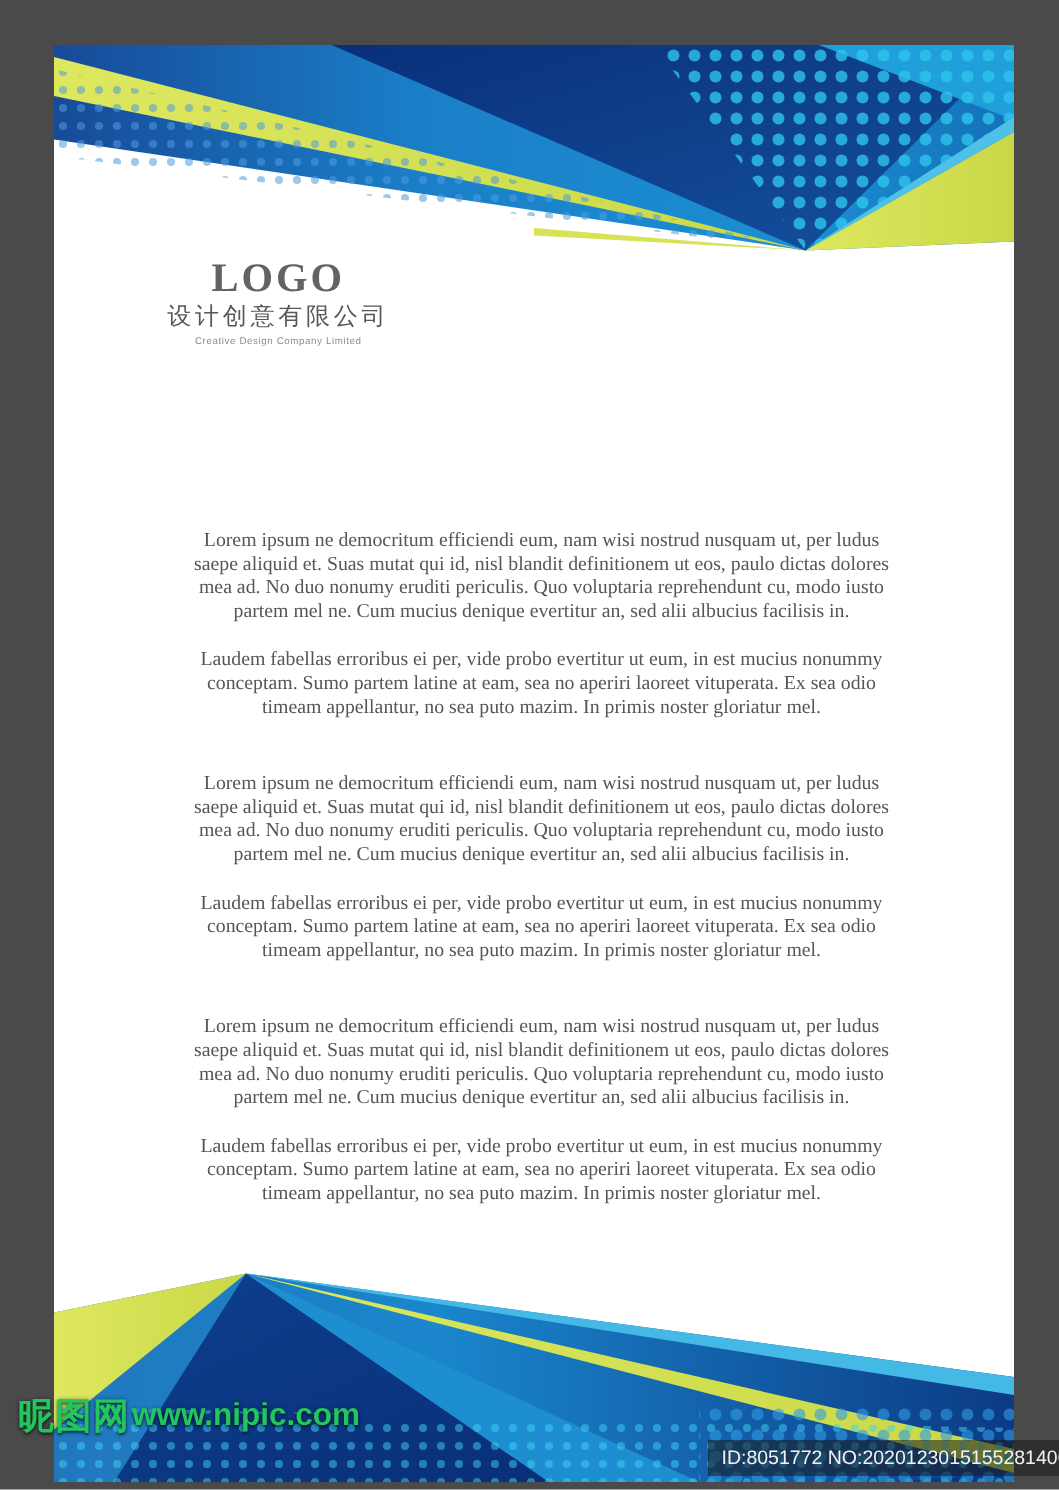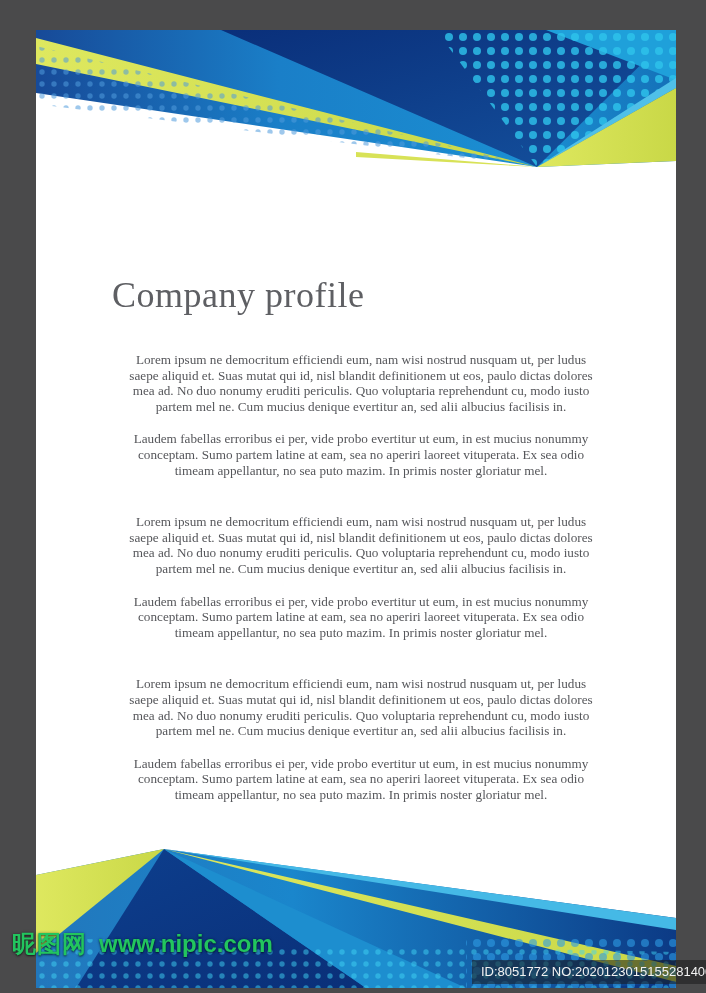--- a/index.html
+++ b/index.html
@@ -48,21 +48,21 @@
   .group:last-child { margin-bottom:0; }
 
   .wm-site {
     position:absolute; left:12px; top:926px; height:36px;
     display:flex; align-items:center; color:#22c55e;
     font-family:"Liberation Sans", sans-serif; font-weight:bold;
     text-shadow:0 1px 2px rgba(0,0,0,0.55), 0 0 3px rgba(0,0,0,0.35);
     white-space:nowrap;
   }
   .wm-site .cn { font-size:24px; letter-spacing:1px; }
-  .wm-site .url { font-size:24px; margin-left:12px; }
+  .wm-site .url { font-size:21px; margin-left:1px; }
 
   .wm-id {
     position:absolute; left:472px; top:960px; height:24px; line-height:24px;
     padding:0 9px; background:rgba(25,25,28,0.55);
     font-family:"Liberation Sans", sans-serif; font-size:13px; color:#f2f2f2;
     white-space:nowrap;
   }
 </style>
 </head>
 <body>
@@ -96,22 +96,26 @@
     <polygon points="185,0 640,0 501,137" fill="url(#gNavyT)"></polygon>
     <polygon points="510,0 640,0 640,50" fill="#1fa0da"></polygon>
     <polygon points="0,8 0,34 501,137" fill="url(#gYellow)"></polygon>
     <polygon points="320,122 501,137 320,127" fill="#d8e257"></polygon>
     <polygon points="0,16 0,74 501,137" fill="url(#dotsS)" fill-opacity="0.55"></polygon>
     <polygon points="400,0 640,0 640,50 501,137" fill="url(#dotsL)" fill-opacity="0.8"></polygon>
     <polygon points="501,137 640,48 640,58" fill="#4fc0e8"></polygon>
     <polygon points="501,137 640,58 640,131" fill="url(#gYellow)"></polygon>
   </svg>
 
+  <div class="logo-block">
+    <div class="logo-title">LOGO</div>
+    <div class="logo-cn">设计创意有限公司</div>
+    <div class="logo-en">Creative Design Company Limited</div>
+  </div>
 
-  <h1 class="page-title">Company profile</h1>
 
   <div class="content">
     <div class="group">
       <p>Lorem ipsum ne democritum efficiendi eum, nam wisi nostrud nusquam ut, per ludus saepe aliquid et. Suas mutat qui id, nisl blandit definitionem ut eos, paulo dictas dolores mea ad. No duo nonumy eruditi periculis. Quo voluptaria reprehendunt cu, modo iusto partem mel ne. Cum mucius denique evertitur an, sed alii albucius facilisis in.</p>
       <p>Laudem fabellas erroribus ei per, vide probo evertitur ut eum, in est mucius nonummy conceptam. Sumo partem latine at eam, sea no aperiri laoreet vituperata. Ex sea odio timeam appellantur, no sea puto mazim. In primis noster gloriatur mel.</p>
     </div>
     <div class="group">
       <p>Lorem ipsum ne democritum efficiendi eum, nam wisi nostrud nusquam ut, per ludus saepe aliquid et. Suas mutat qui id, nisl blandit definitionem ut eos, paulo dictas dolores mea ad. No duo nonumy eruditi periculis. Quo voluptaria reprehendunt cu, modo iusto partem mel ne. Cum mucius denique evertitur an, sed alii albucius facilisis in.</p>
       <p>Laudem fabellas erroribus ei per, vide probo evertitur ut eum, in est mucius nonummy conceptam. Sumo partem latine at eam, sea no aperiri laoreet vituperata. Ex sea odio timeam appellantur, no sea puto mazim. In primis noster gloriatur mel.</p>
     </div>

